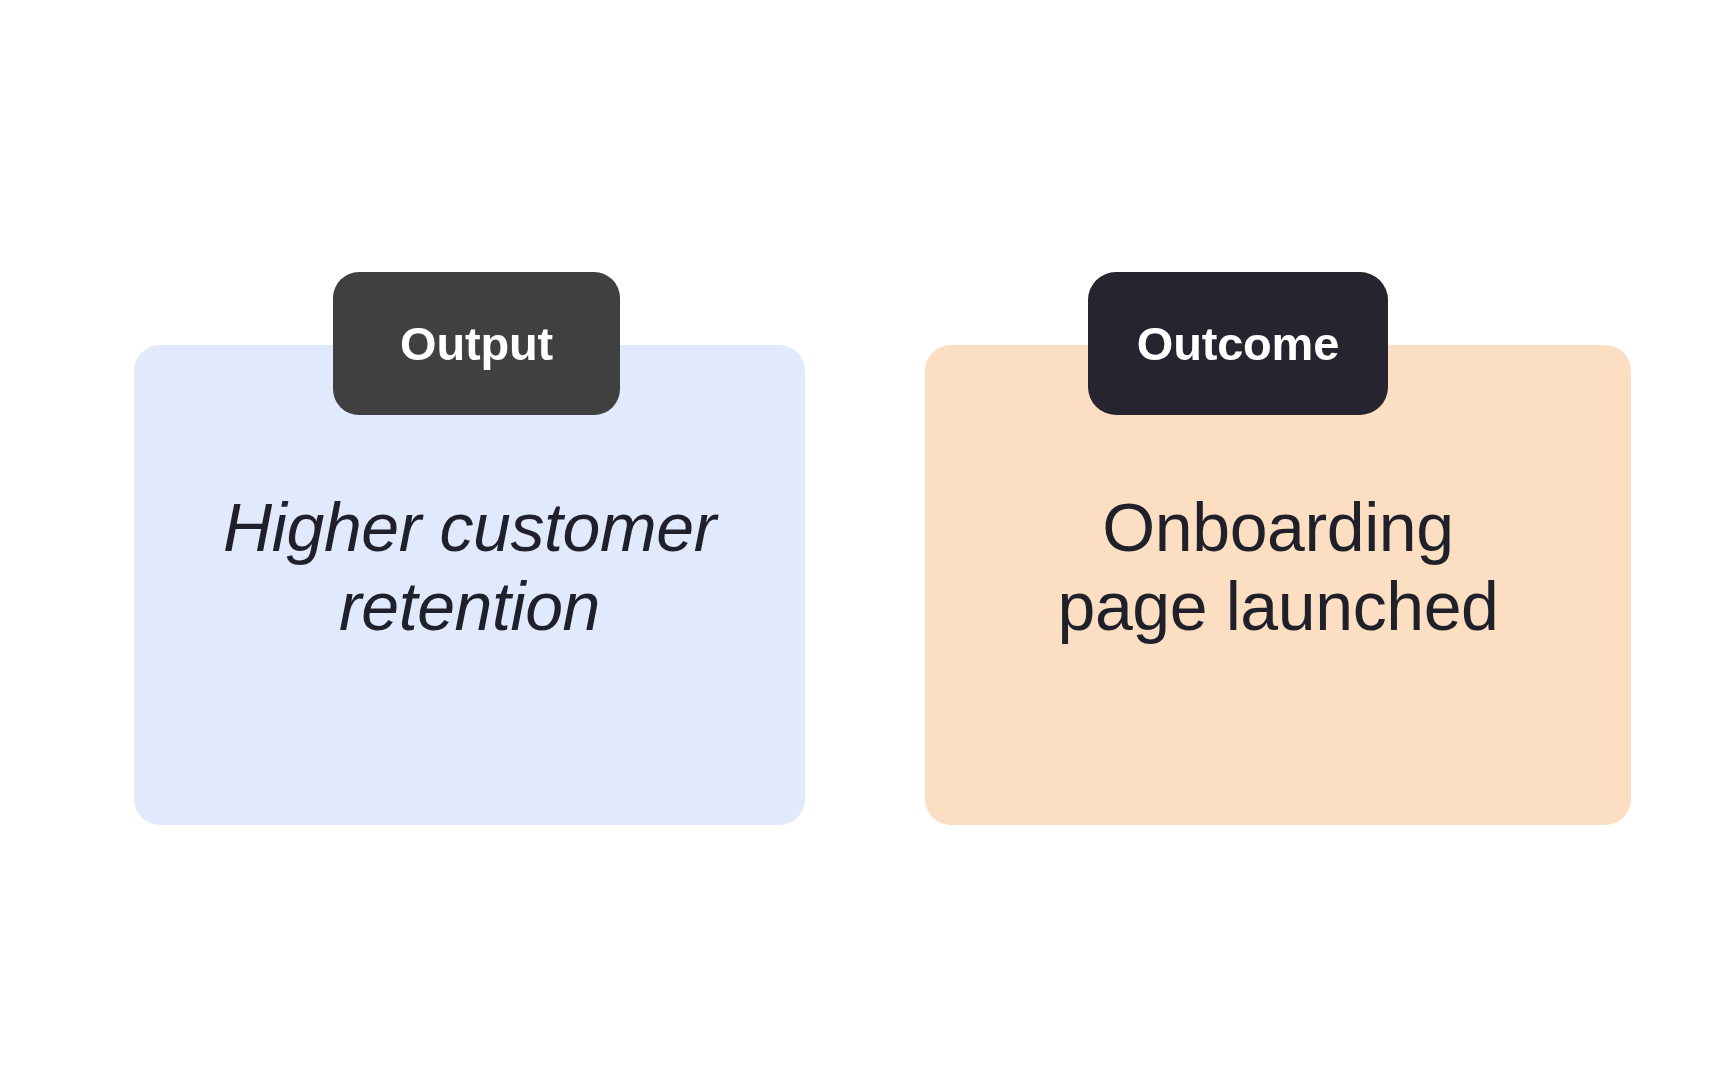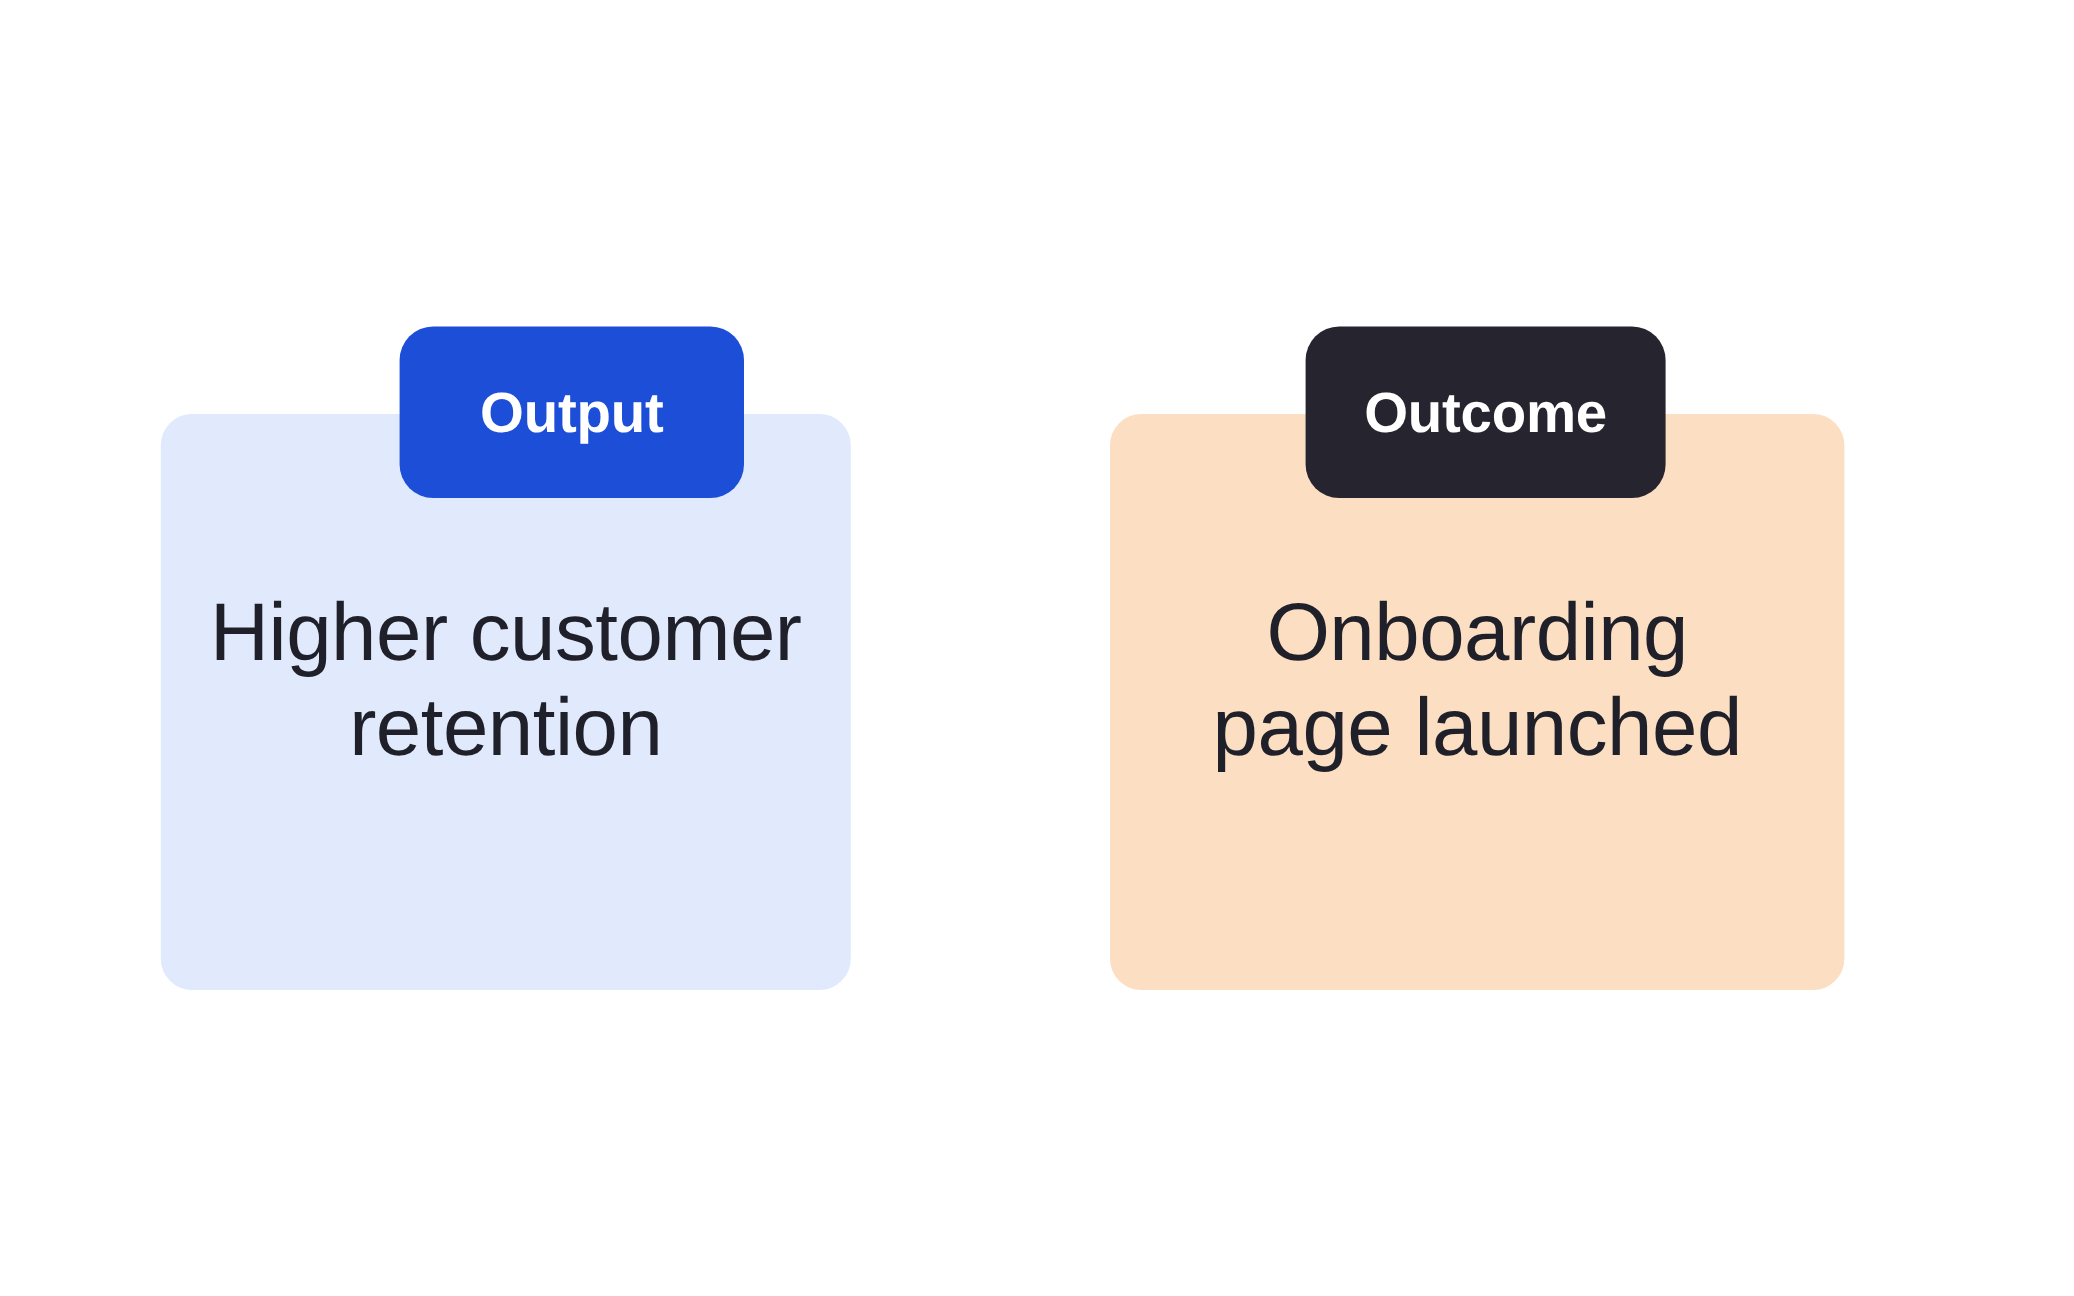--- a/index.html
+++ b/index.html
@@ -24,22 +24,22 @@
   }
 
   
   .card {
     position: absolute;
     top: 345px;
     height: 480px;
     border-radius: 26px;
     box-sizing: border-box;
   }
-  .card.left  { left: 134px; width: 575px; }
-  .card.right { left: 925px; width: 612px; }
+  .card.left  { left: 134px; width: 671px; font-style: italic; }
+  .card.right { left: 925px; width: 706px; }
 
   .card-body {
     position: absolute;
     left: 0;
     right: 0;
     top: 0;
     padding: 0 26px;
     box-sizing: border-box;
     text-align: center;
     font-size: 68px;
@@ -78,21 +78,21 @@
 </head>
 <body style="background: rgb(255, 255, 255);">
 
 <div id="stage" style="background: rgb(255, 255, 255);">
 
   <div class="card left" style="background: rgb(224, 234, 252);">
     <div class="card-body" style="color: rgb(31, 32, 41);">Higher customer
 retention</div>
   </div>
 
-  <div class="badge left" style="background: #1d4ed8;">
+  <div class="badge left" style="background: #404040; border-radius: 26px;">
     <span class="badge-label" style="color: rgb(255, 255, 255);">Output</span>
   </div>
 
   <div class="card right" style="background: rgb(252, 223, 194);">
     <div class="card-body" style="color: rgb(31, 32, 41);">Onboarding
 page launched</div>
   </div>
 
   <div class="badge right" style="background: rgb(38, 36, 46);">
     <span class="badge-label" style="color: rgb(255, 255, 255);">Outcome</span>

